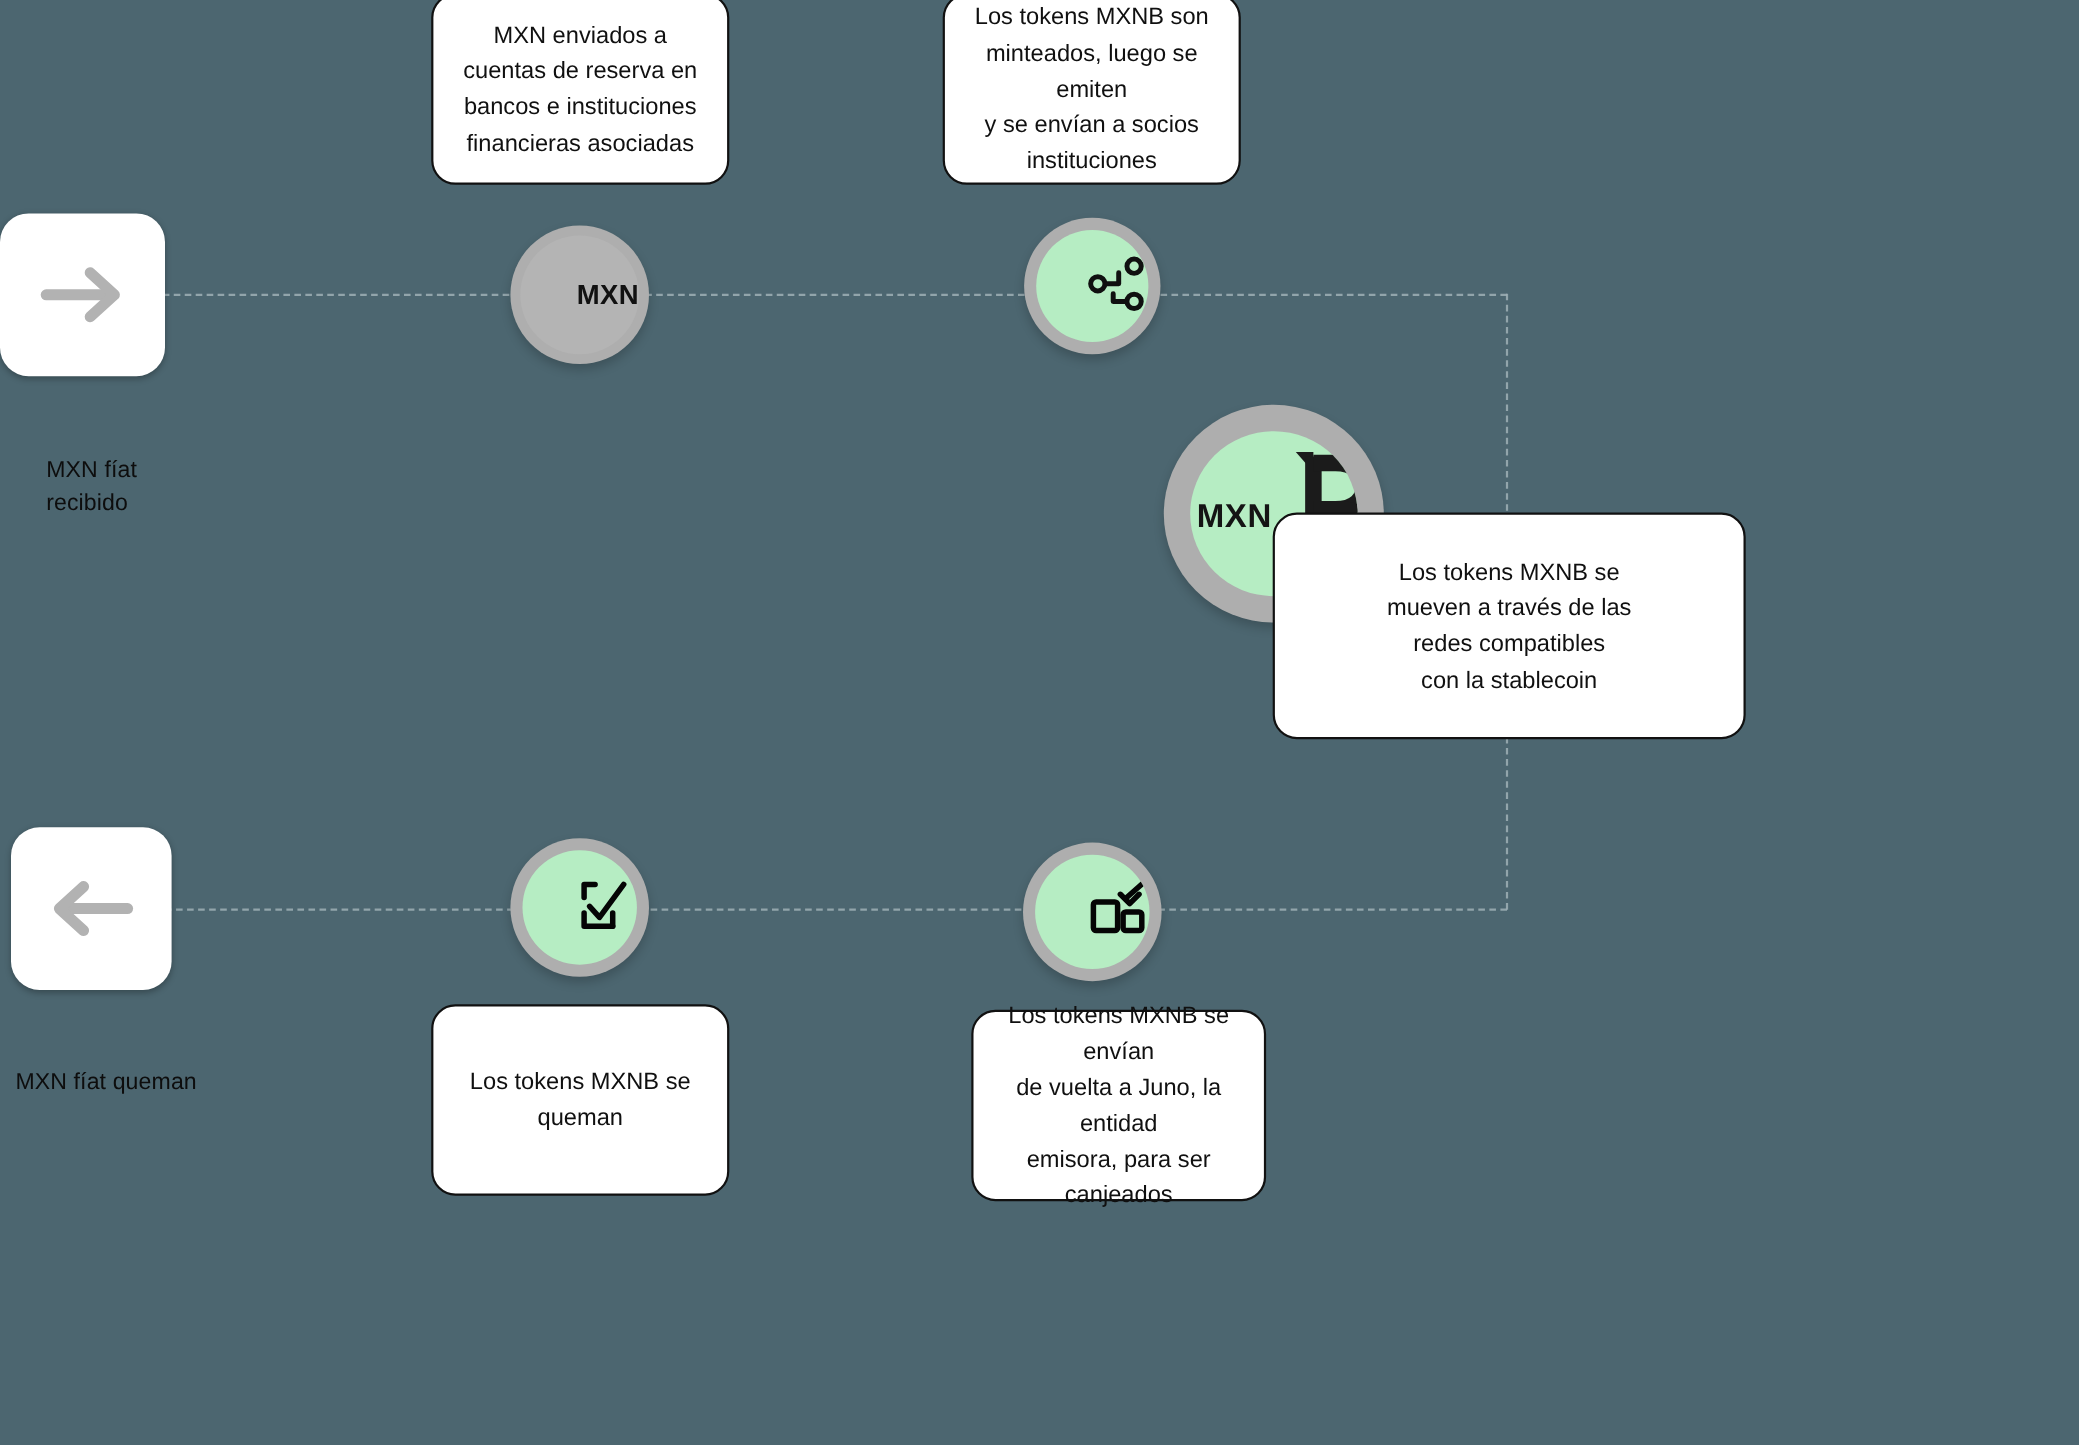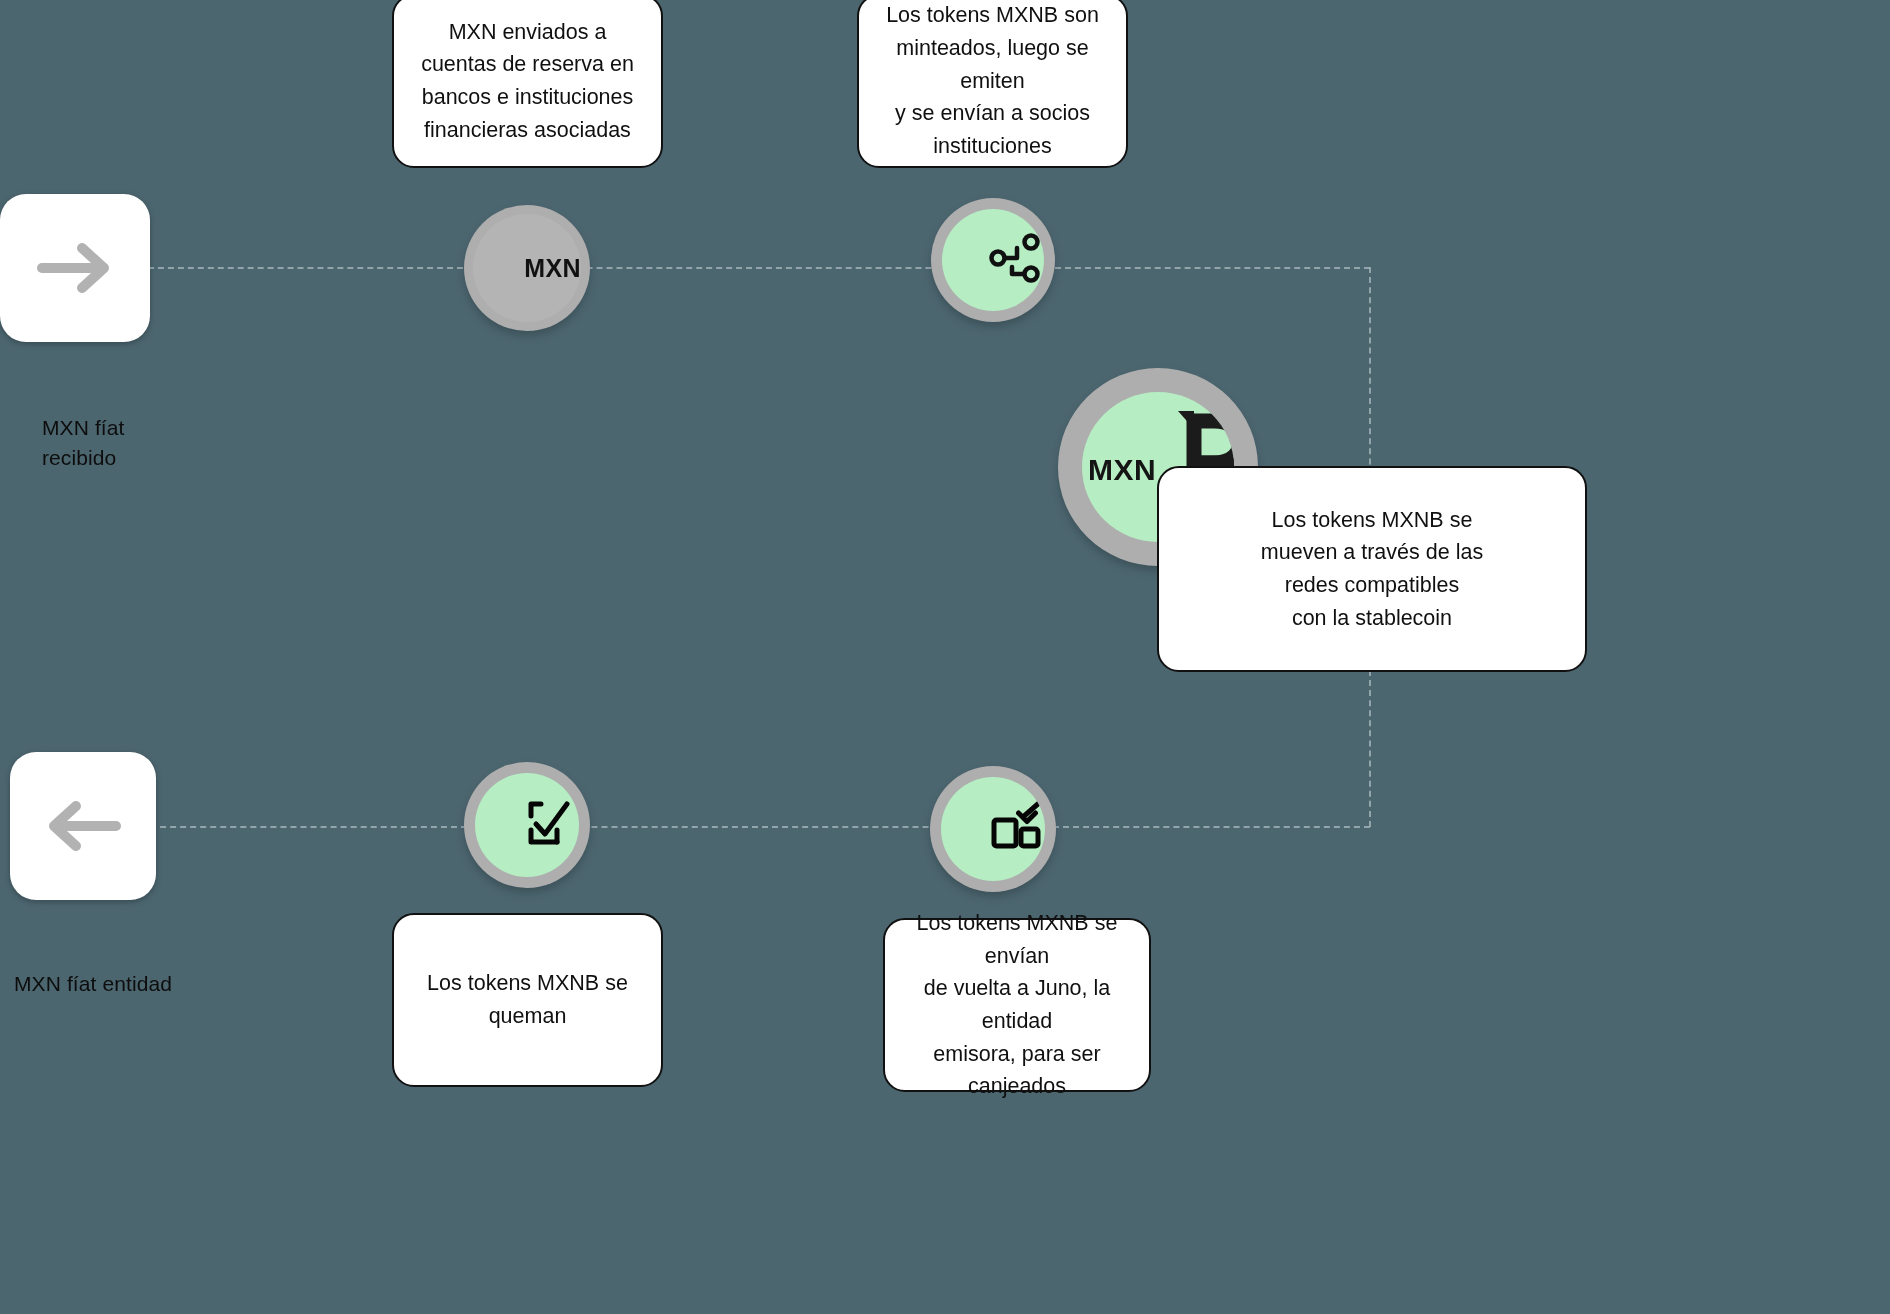--- a/index.html
+++ b/index.html
@@ -156,21 +156,21 @@
 recibido</div>
 
   <div class="endpoint" style="left:10px; top:752px; width:146px; height:148px;">
     <span>
       <svg width="78" height="60" viewBox="0 0 78 60" fill="none">
         <path d="M14 30 H72" stroke="#b2b2b2" stroke-width="10" stroke-linecap="round"></path>
         <path d="M32 10 L10 30 L32 50" stroke="#b2b2b2" stroke-width="10" stroke-linecap="round" stroke-linejoin="round" fill="none"></path>
       </svg>
     </span>
   </div>
-  <div class="endpoint-label" style="left:14px; top:922px;">MXN fíat entidad</div>
+  <div class="endpoint-label" style="left:14px; top:922px;">MXN fíat queman</div>
 
   <div class="node" style="left:464px; top:205px; width:126px; height:126px;">
     <div class="ring"></div>
     <div class="inner grey" style="inset:9px;">
       <span class="node-text">MXN</span>
     </div>
   </div>
 
   <div class="node" style="left:931px; top:198px; width:124px; height:124px;">
     <div class="ring"></div>

